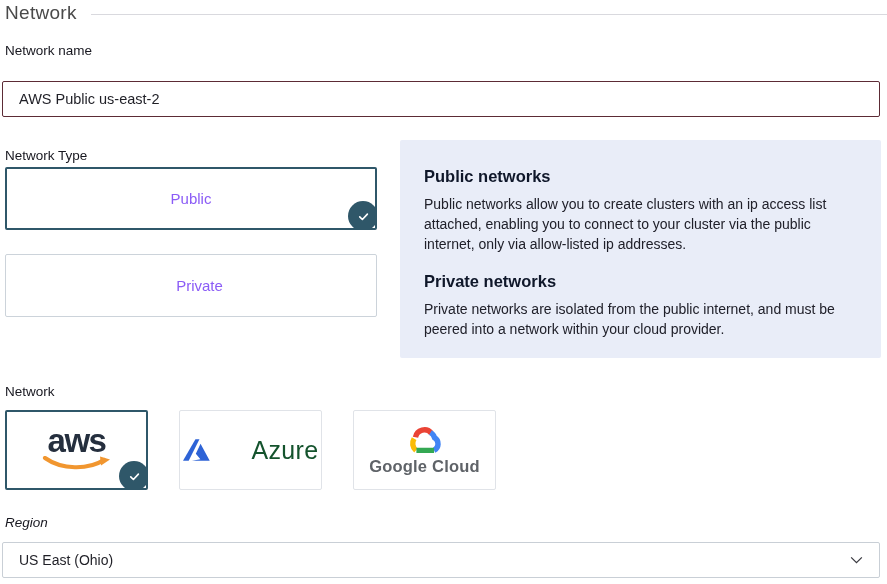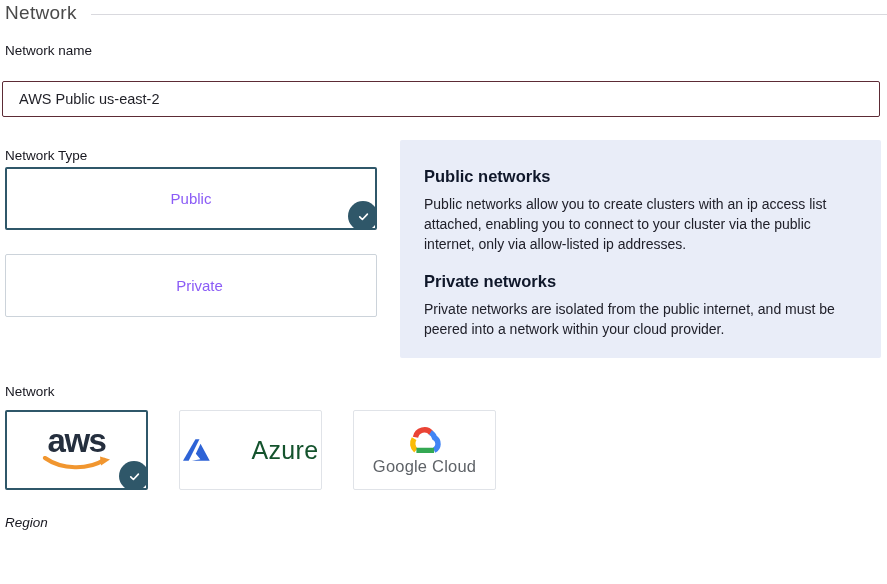--- a/index.html
+++ b/index.html
@@ -101,21 +101,21 @@
     letter-spacing: -1.5px; line-height: 1;
   }
   .aws-smile { width: 70px; height: 16px; margin-top: -1px; }
 
   
   .azure-logo { display: flex; align-items: center; gap: 9px; }
   .azure-mark { width: 27px; height: 22px; }
   .azure-word { font-size: 25px; color: #14532d; letter-spacing: .3px; margin-left: 33px; }
 
   
-  .google-logo { display: flex; flex-direction: column; align-items: center; gap: 3px; }
+  .google-logo { display: flex; flex-direction: column; align-items: center; gap: 3px; font-weight: bold; }
   .google-mark { width: 40px; height: 29px; }
   .google-word { font-size: 16.5px; color: #5f6368; letter-spacing: .2px; }
 
   
   .select {
     position: absolute; top: 542px; left: 2px; width: 878px; height: 36px;
     border: 1px solid #c9cfd6; border-radius: 2px; background: #fff;
     display: flex; align-items: center; padding: 0 16px;
     font-size: 14px; color: #1f1f26; cursor: pointer;
   }
@@ -195,14 +195,20 @@
           <path d="M28 8.5 A9 9 0 0 1 32.5 14 A8 8 0 0 1 32 28" stroke="#4285f4" stroke-width="6" fill="none"></path>
           <path d="M12.5 28 L32 28" stroke="#34a853" stroke-width="6" fill="none"></path>
         </svg>
         <span class="google-word">Google Cloud</span>
       </div>
     </div>
 
   </div>
 
   <div class="field-label lbl-region">Region</div>
+  <div class="select">
+    <span>US East (Ohio)</span>
+    <svg class="chevron" viewBox="0 0 14 9">
+      <path d="M1 1.5 L7 7.5 L13 1.5" stroke="#3a3a40" stroke-width="1.4" fill="none"></path>
+    </svg>
+  </div>
 
 </div>
 
 </body></html>

